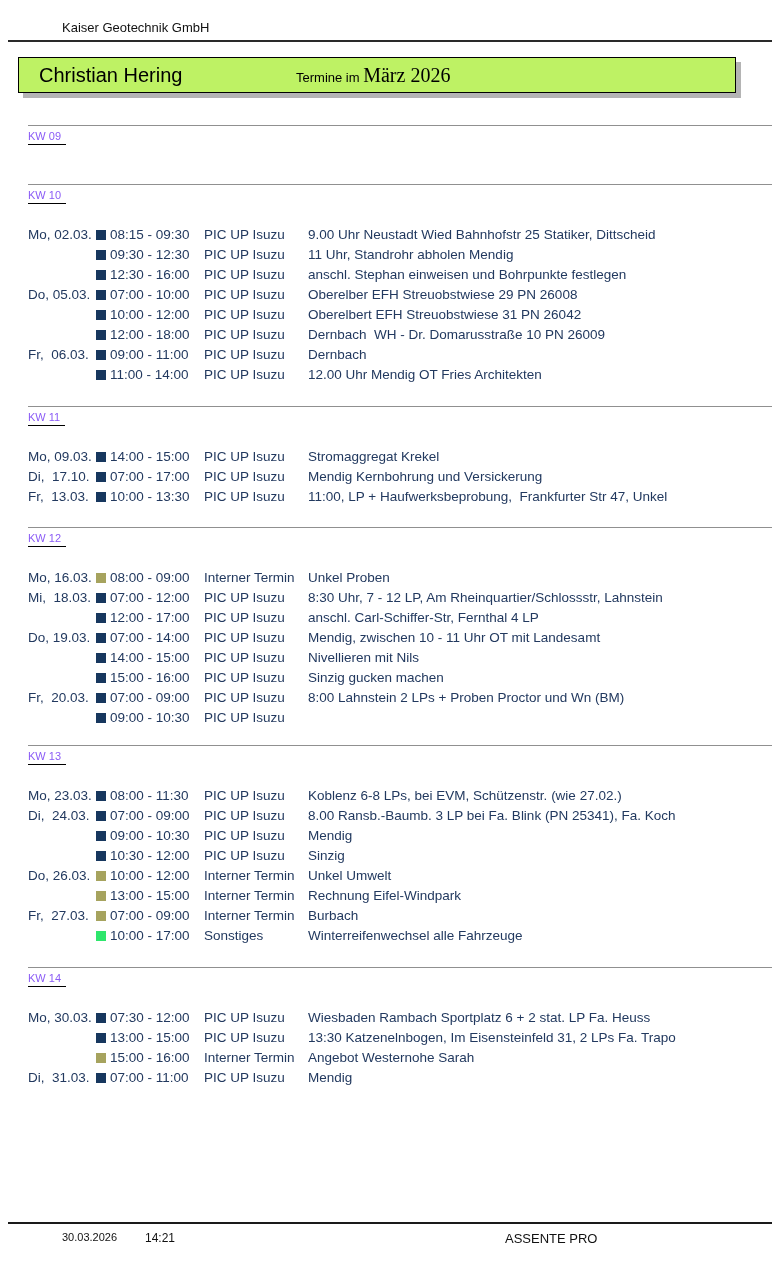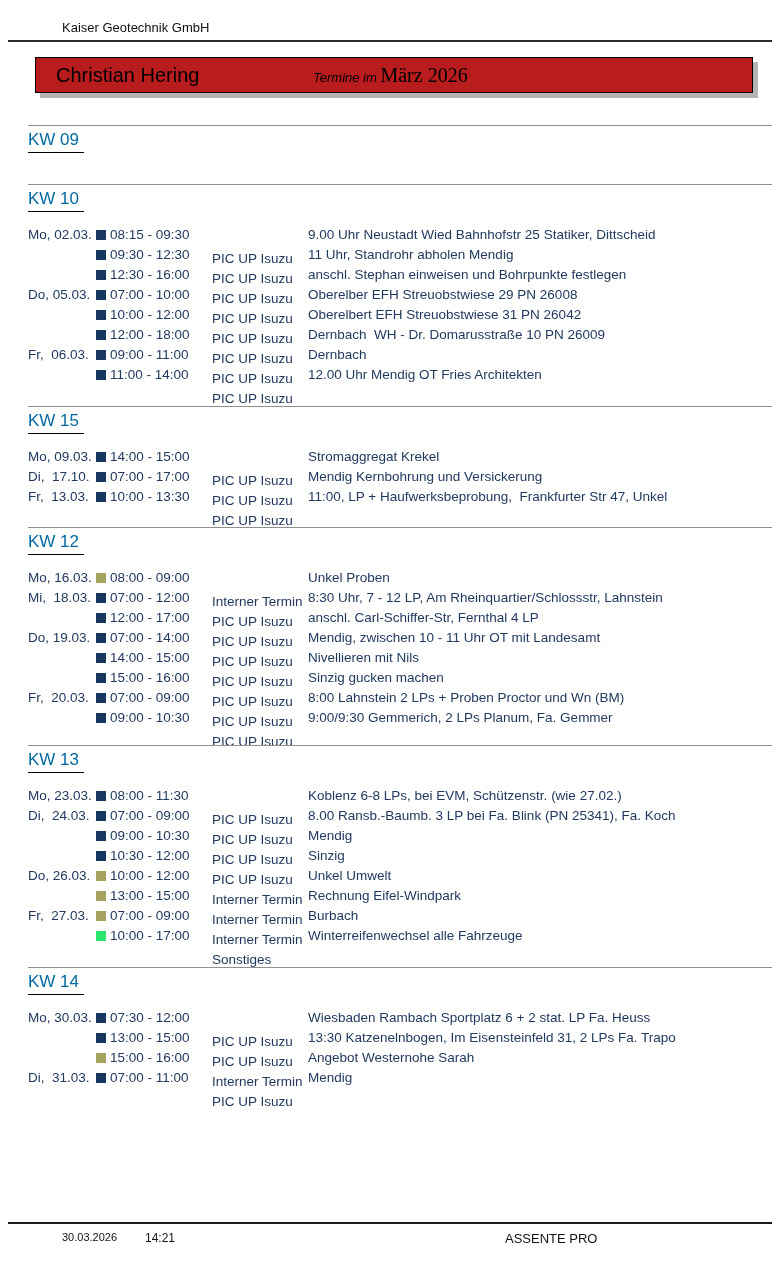--- a/index.html
+++ b/index.html
@@ -13,54 +13,53 @@
   .company {
     position: absolute; left: 62px; top: 20px;
     font-size: 13px; color: #111111; white-space: pre;
   }
   .top-rule {
     position: absolute; left: 8px; top: 40px; width: 764px; height: 0;
     border-top: 2px solid #2a2a2a;
   }
   .title-box {
     position: absolute; left: 18px; top: 57px; width: 716px; height: 34px;
-    background: #b91c1c; border: 1px solid #000000;
+    background: #bef264; border: 1px solid #000000;
     box-shadow: 5px 5px 0 #b4b4b4;
-    margin-left: 17px;
   }
   .title-person {
     position: absolute; left: 20px; top: 50%; transform: translateY(-50%);
     font-size: 20px; color: #000000; white-space: pre;
   }
   .title-group {
     position: absolute; left: 277px; top: 50%; transform: translateY(-50%);
     white-space: pre; color: #000000;
   }
-  .title-prefix { font-size: 13px; font-style: italic; }
+  .title-prefix { font-size: 13px; }
   .title-month { font-size: 20px; font-family: Liberation Serif, serif; }
 
   .section { position: absolute; left: 0; width: 780px; }
   .sec-rule {
     position: absolute; left: 28px; top: 0; width: 744px; height: 0;
     border-top: 1px solid #909090;
   }
   .kw-label {
     position: absolute; left: 28px; top: 5px;
     display: inline-block;
-    font-size: 17px; color: #0369a1;
+    font-size: 11px; color: #8b5cf6;
     padding: 0 5px 2px 0;
     border-bottom: 1px solid #000000;
     white-space: pre;
   }
   .rows { position: absolute; left: 0; top: 40px; width: 780px; }
   .row { position: relative; height: 20px; width: 680px; }
   .row span { position: absolute; top: 3px; font-size: 13.5px; color: #22395F; white-space: pre; }
   .cell-day  { left: 28px; }
   .cell-time { left: 110px; }
-  .cell-cat  { left: 212px; margin-top: 24px; }
+  .cell-cat  { left: 204px; }
   .cell-desc { left: 308px; }
   .sq {
     position: absolute; left: 96px; top: 6px !important;
     width: 10px; height: 10px; display: inline-block;
   }
   .footer-rule {
     position: absolute; left: 8px; top: 1222px; width: 764px; height: 0;
     border-top: 2px solid #1a1a1a;
   }
   .footer-date { position: absolute; left: 62px;  top: 1231px; font-size: 11px; color: #111; white-space: pre; }
@@ -142,21 +141,21 @@
             <span class="cell-day"></span>
             <span class="sq" style="background: rgb(23, 55, 94);"></span>
             <span class="cell-time">11:00 - 14:00</span>
             <span class="cell-cat">PIC UP Isuzu</span>
             <span class="cell-desc">12.00 Uhr Mendig OT Fries Architekten</span>
           </div>
         </div>
       </div>
       <div class="section" style="top: 406px;">
         <div class="sec-rule"></div>
-        <div class="kw-label">KW 15</div>
+        <div class="kw-label">KW 11</div>
         <div class="rows">
           <div class="row">
             <span class="cell-day">Mo, 09.03.</span>
             <span class="sq" style="background: rgb(23, 55, 94);"></span>
             <span class="cell-time">14:00 - 15:00</span>
             <span class="cell-cat">PIC UP Isuzu</span>
             <span class="cell-desc">Stromaggregat Krekel</span>
           </div>
           <div class="row">
             <span class="cell-day">Di,  17.10.</span>
@@ -225,21 +224,20 @@
             <span class="sq" style="background: rgb(23, 55, 94);"></span>
             <span class="cell-time">07:00 - 09:00</span>
             <span class="cell-cat">PIC UP Isuzu</span>
             <span class="cell-desc">8:00 Lahnstein 2 LPs + Proben Proctor und Wn (BM)</span>
           </div>
           <div class="row">
             <span class="cell-day"></span>
             <span class="sq" style="background: rgb(23, 55, 94);"></span>
             <span class="cell-time">09:00 - 10:30</span>
             <span class="cell-cat">PIC UP Isuzu</span>
-            <span class="cell-desc">9:00/9:30 Gemmerich, 2 LPs Planum, Fa. Gemmer</span>
           </div>
         </div>
       </div>
       <div class="section" style="top: 745px;">
         <div class="sec-rule"></div>
         <div class="kw-label">KW 13</div>
         <div class="rows">
           <div class="row">
             <span class="cell-day">Mo, 23.03.</span>
             <span class="sq" style="background: rgb(23, 55, 94);"></span>

